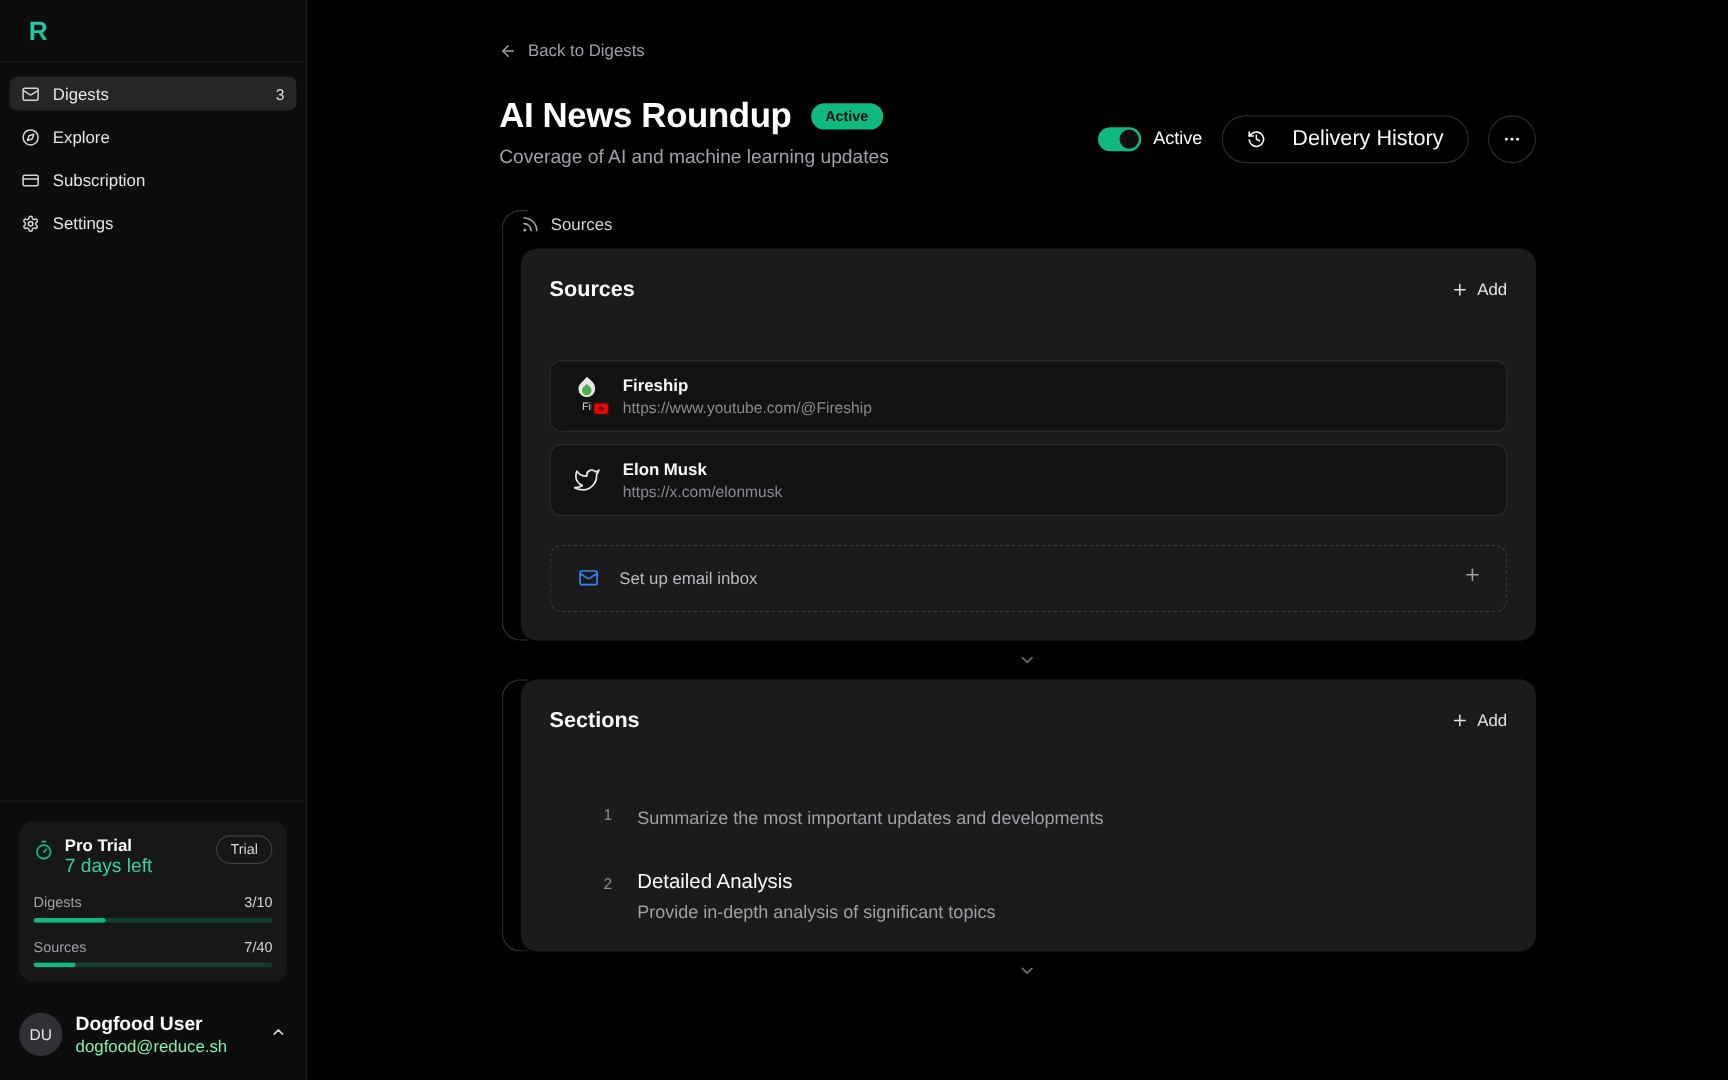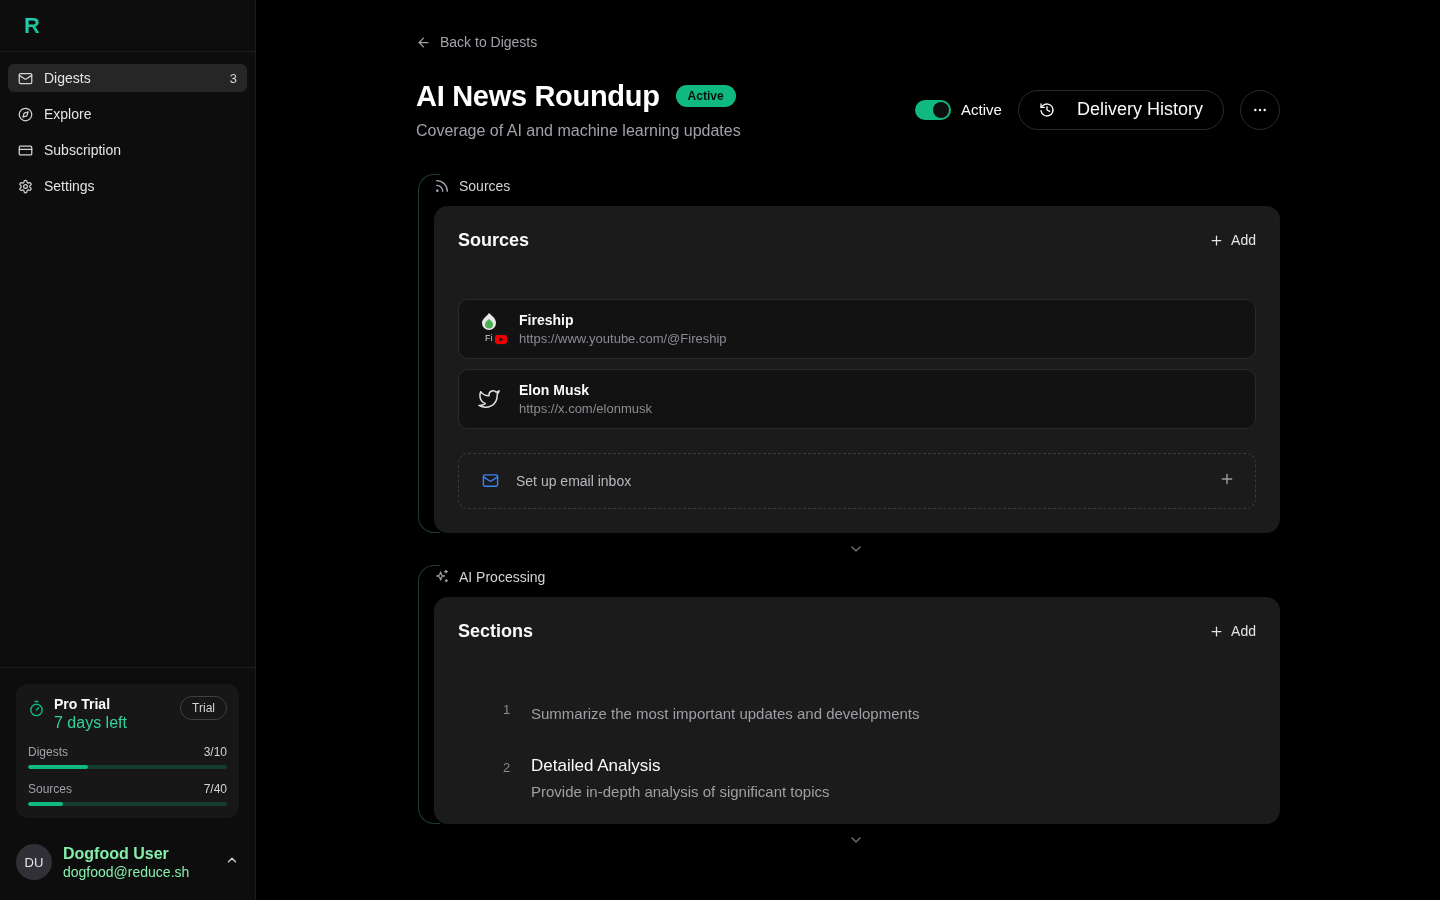--- a/index.html
+++ b/index.html
@@ -51,29 +51,29 @@
   .usage-row .val { color:#d4d4d8; }
   .bar { margin-top:6px; height:4px; border-radius:999px; background:#153c31; overflow:hidden; }
   .bar-fill { height:100%; border-radius:999px; background:#10b981; }
   .user-row { display:flex; align-items:center; padding:10px 16px 20px; cursor:pointer; }
   .avatar {
     width:36px; height:36px; border-radius:50%; background:#303036;
     display:flex; align-items:center; justify-content:center;
     font-size:13px; color:#e4e4e7;
   }
   .user-texts { margin-left:11px; }
-  .user-name { font-size:16px; font-weight:700; color:#86efac; }
+  .user-name { font-size:16px; font-weight:700; color:#ffffff; }
   .user-email { font-size:14px; color:#86efac; margin-top:1px;text-align:center; }
   .user-chevron { margin-left:auto; }
   .user-chevron svg { width:14px; height:14px; stroke:#d4d4d8; }
   
   .main { flex:1; padding:34px 160px 0 160px; background:#000; }
   .back-link { display:inline-flex; align-items:center; gap:9px; font-size:14px; color:#a1a1aa; cursor:pointer; }
   .back-link svg { width:15px; height:15px; stroke:#a1a1aa; }
-  .page-header { display:flex; justify-content:space-between; align-items:flex-start; margin:26px 0 34px; }
+  .page-header { display:flex; justify-content:space-between; align-items:center; margin:26px 0 34px; }
   .title-row { display:flex; align-items:center; gap:16px; }
   .page-title { font-size:29px; font-weight:700; letter-spacing:-0.3px; color:#fff; }
   .status-badge {
     background:#10b981; color:#04120c; font-size:12px; font-weight:600;
     border-radius:999px; padding:4px 12px;
   }
   .page-subtitle { font-size:16px; color:#a1a1aa; margin-top:9px; }
   .header-actions { display:flex; align-items:center; gap:16px; margin-top:10px; }
   .switch-group { display:flex; align-items:center; gap:10px; cursor:pointer; }
   .switch { width:36px; height:20px; border-radius:999px; background:#10b981; position:relative; }
@@ -341,30 +341,20 @@
 
   <div class="chevron-sep">
     <svg viewBox="0 0 24 24" fill="none" stroke-width="2.2" stroke-linecap="round" stroke-linejoin="round">
         <polyline points="6 9 12 15 18 9"></polyline>
       </svg>
   </div>
 
   
   <section class="section">
     <div class="rail"></div>
-    <div class="section-label">
-      <svg viewBox="0 0 24 24" fill="none" stroke-width="1.8" stroke-linecap="round" stroke-linejoin="round">
-          <path d="M9.9 4.6 11.4 9l4.4 1.5-4.4 1.5-1.5 4.4-1.5-4.4L4 10.5 8.4 9z"></path>
-          <path d="M18 2v4"></path>
-          <path d="M16 4h4"></path>
-          <path d="M18.5 16v3"></path>
-          <path d="M17 17.5h3"></path>
-        </svg>
-      <span>AI Processing</span>
-    </div>
     <div class="card">
       <div class="card-head">
         <div class="card-title">Sections</div>
         <button class="add-btn">
           <svg viewBox="0 0 24 24" fill="none" stroke-width="2" stroke-linecap="round">
               <line x1="12" y1="5" x2="12" y2="19"></line>
               <line x1="5" y1="12" x2="19" y2="12"></line>
             </svg>
           <span>Add</span>
         </button>

